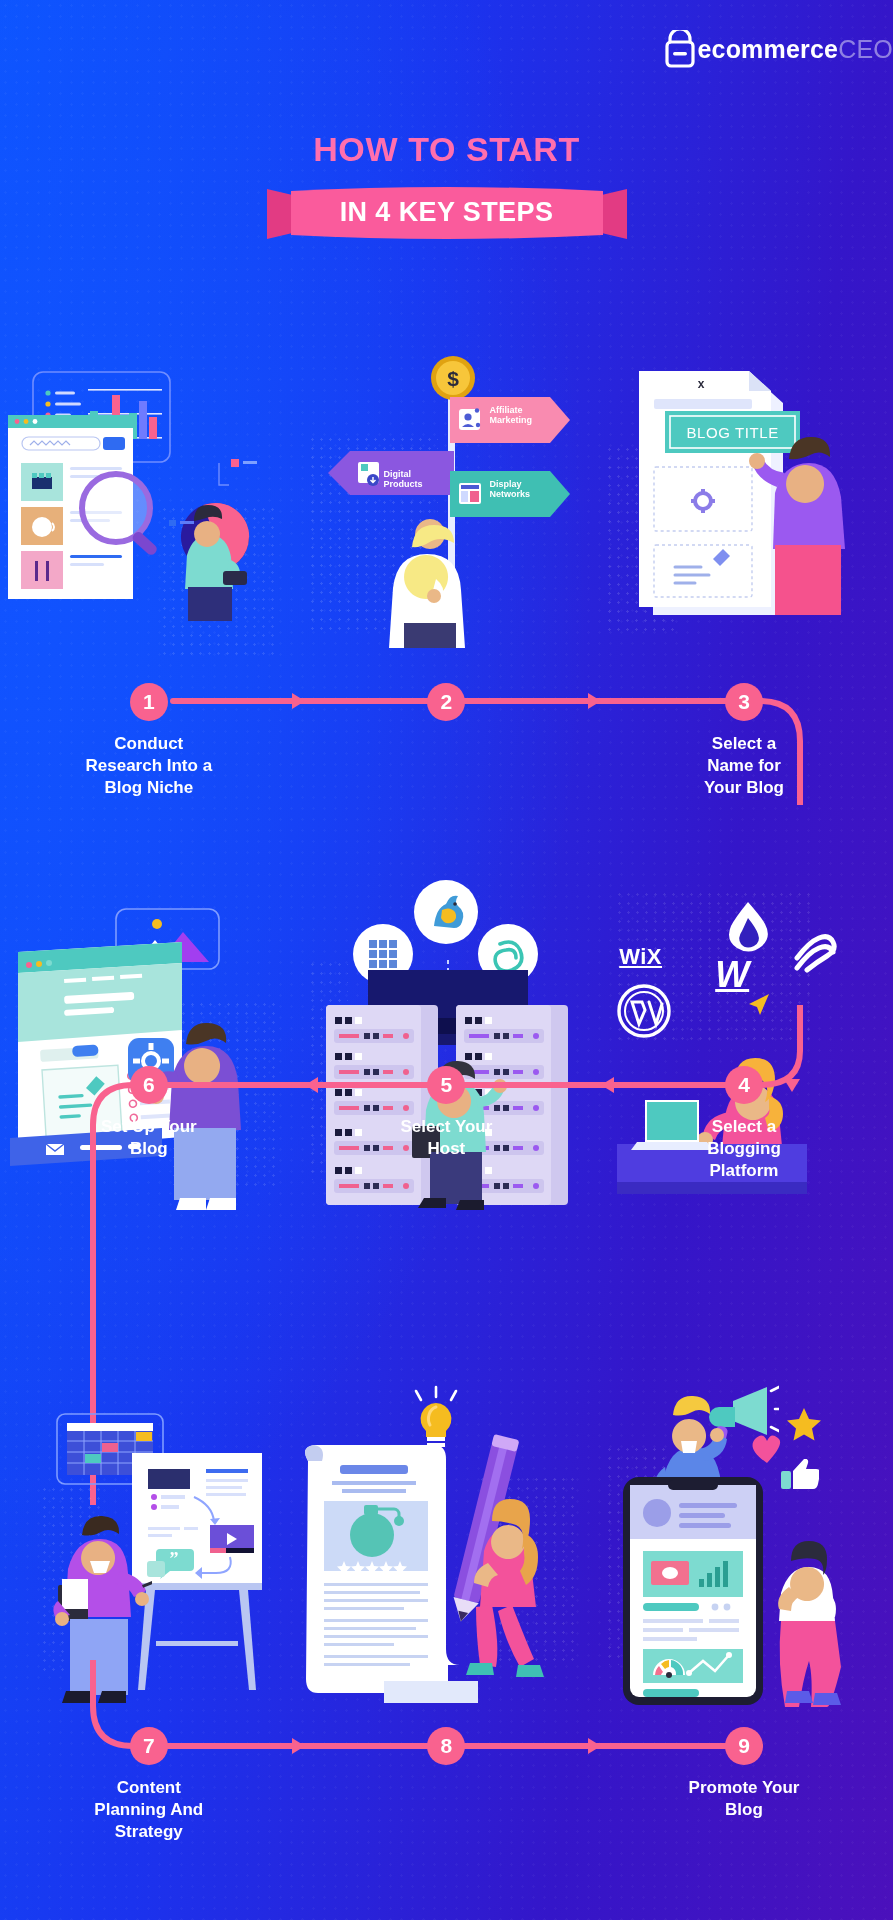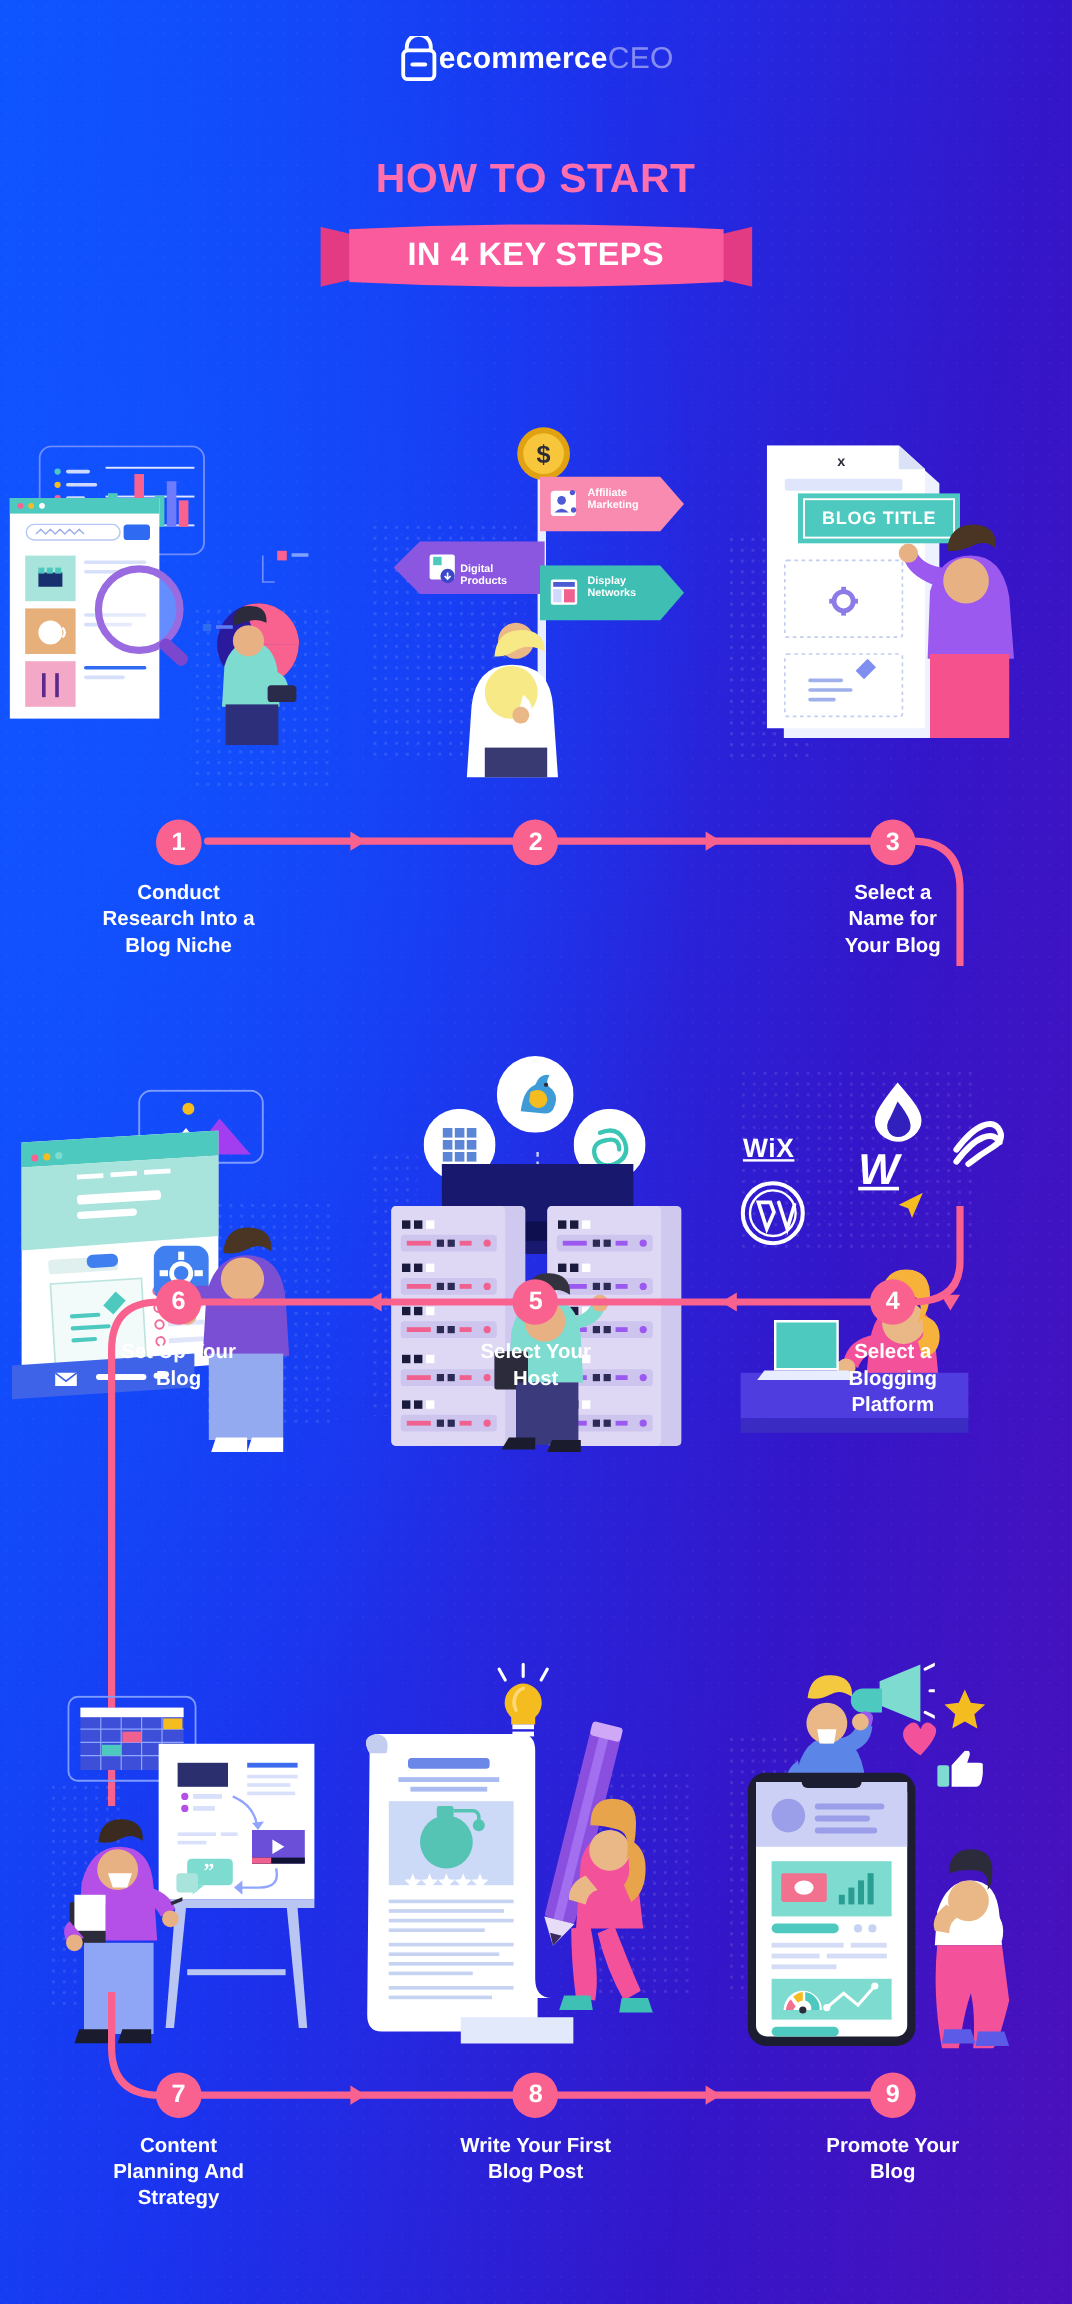--- a/index.html
+++ b/index.html
@@ -21,21 +21,21 @@
   .dots-bg{
     position:absolute; inset:0;
     background-image: radial-gradient(rgba(255,255,255,.07) 1px, transparent 1.2px);
     background-size: 11px 11px;
     opacity:.5; pointer-events:none;
   }
 
   
   .brand{
     position:absolute; top:30px; left:0; right:0;
-    display:flex; align-items:center; justify-content:center; 
+    display:flex; align-items:center; justify-content:flex-end; 
   }
   .brand-mark{ width:34px; height:38px; }
   .brand-text{ font-size:25px; letter-spacing:.2px; white-space:nowrap; }
   .brand-text .b1{ color:#ffffff; font-weight:bold; }
   .brand-text .b2{ color:#ffffff; opacity:.45; font-weight:normal; }
 
   .title-wrap{ position:absolute; top:132px; left:0; right:0; text-align:center; }
   .kicker{
     color:#ff6fae; font-size:34px; font-weight:bold; letter-spacing:.6px;
     line-height:1;
@@ -84,21 +84,21 @@
     background-image: radial-gradient(rgba(255,255,255,.22) 1.1px, transparent 1.4px);
     background-size: 9px 9px;
   }
 
   
   .sign-txt{
     position:absolute; color:#ffffff; font-weight:bold; font-size:9px;
     line-height:1.15; white-space:pre-line;
   }
   .blog-title-txt{
-    position:absolute; color:#ffffff; font-weight:bold; font-size:15px;
+    position:absolute; color:#ffffff; font-weight:normal; font-size:15px;
     letter-spacing:.6px;
   }
   .platform-logo{
     position:absolute; color:#ffffff; font-weight:bold;text-decoration:underline;
   }
 </style>
 </head>
 <body>
 
 <div class="page">
@@ -843,22 +843,20 @@
 
   <div class="row labels-row" style="top:1727px;">
     <div class="label-cell">
       <div class="step-num">7</div>
       <div class="step-text">Content
 Planning And
 Strategy</div>
     </div>
     <div class="label-cell">
       <div class="step-num">8</div>
-      <div class="step-text">Write Your First
-Blog Post</div>
     </div>
     <div class="label-cell">
       <div class="step-num">9</div>
       <div class="step-text">Promote Your
 Blog</div>
     </div>
   </div>
 
 </div>
 

